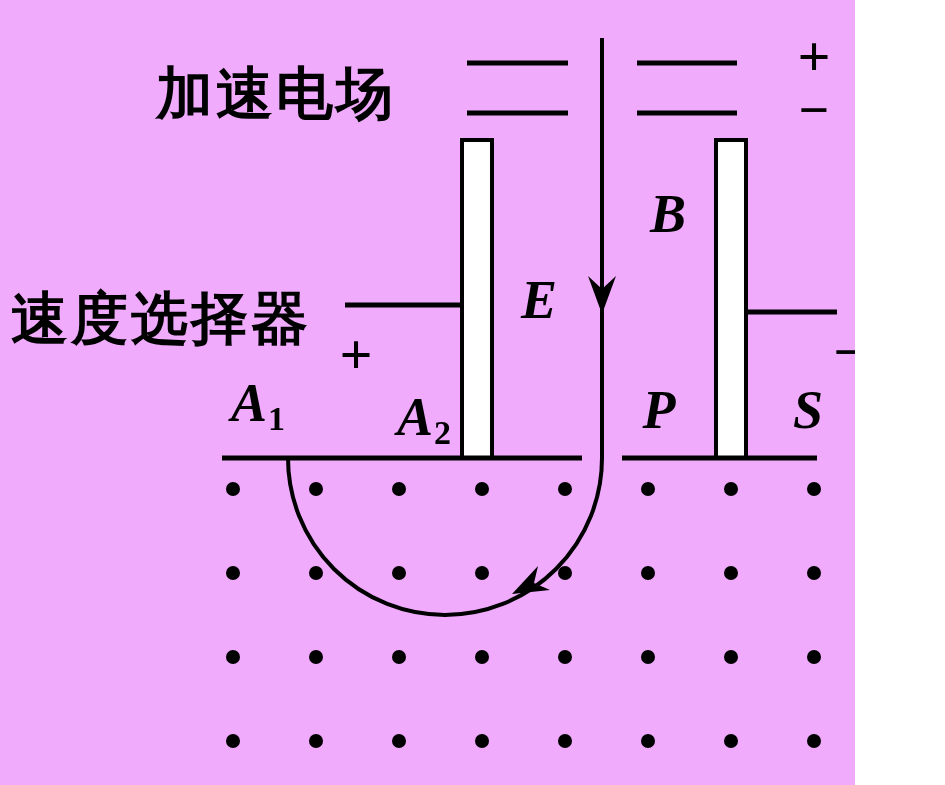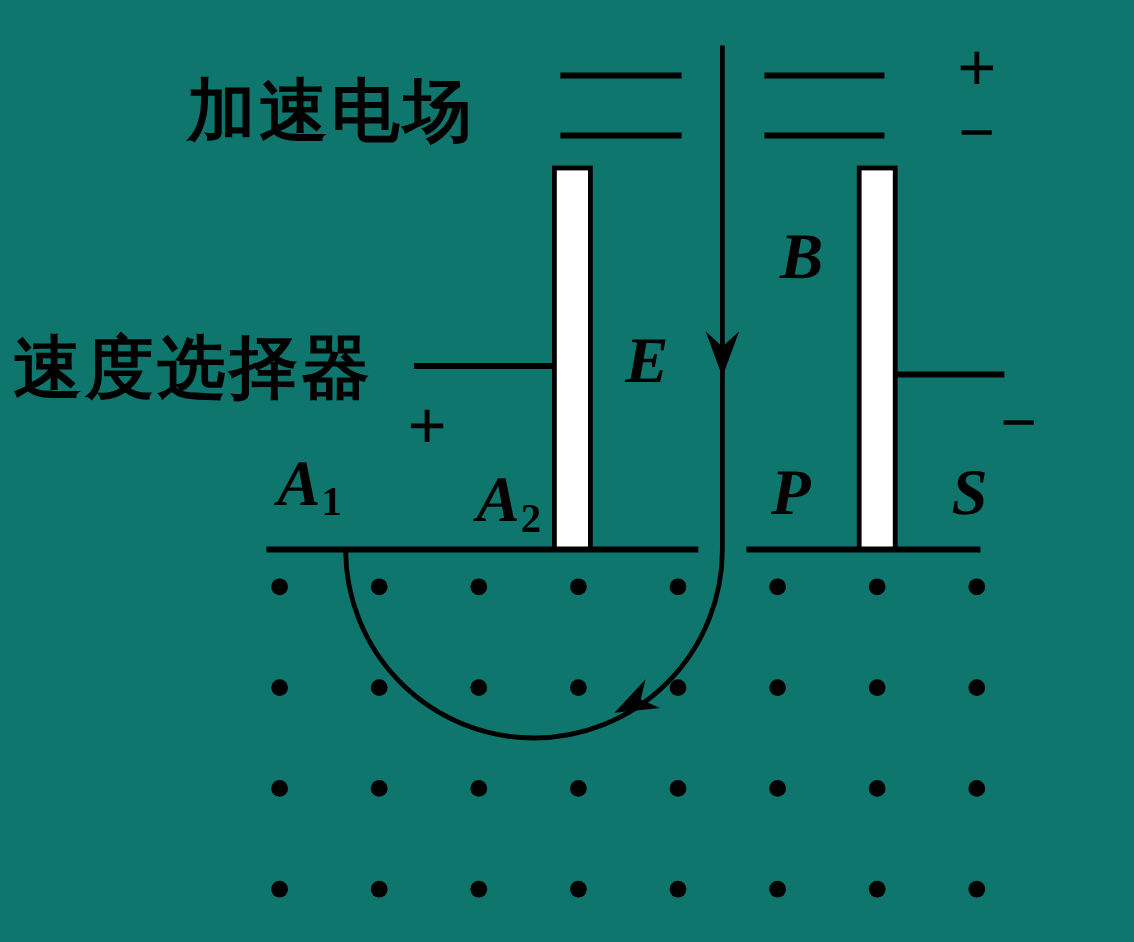--- a/index.html
+++ b/index.html
@@ -1,19 +1,19 @@
 <!DOCTYPE html>
 <html><head>
 <meta charset="utf-8">
 <style>
   html,body { margin:0; padding:0; background:#ffffff; }
   .stage {
     position:relative;
-    width:945px; height:785px;
-    background:#0f766e;
+    width:855px; height:785px;
+    background:#f0abfc;
     overflow:hidden;
     font-family:"Liberation Serif", serif;
     color:#000;
   }
   .stage svg { position:absolute; left:0; top:0; }
   .lbl {
     position:absolute;
     transform:translate(-50%,-50%);
     white-space:nowrap;
     line-height:1;
@@ -87,21 +87,21 @@
         <circle cx="399" cy="741" r="7" fill="#000000"></circle>
         <circle cx="482" cy="741" r="7" fill="#000000"></circle>
         <circle cx="565" cy="741" r="7" fill="#000000"></circle>
         <circle cx="648" cy="741" r="7" fill="#000000"></circle>
         <circle cx="731" cy="741" r="7" fill="#000000"></circle>
         <circle cx="814" cy="741" r="7" fill="#000000"></circle>
       </g>
   </svg>
 
   <div class="lbl cjk" style="left:276px; top:93px;">加速电场</div>
-  <div class="lbl cjk" style="left:161px; top:307px;">速度选择器</div>
+  <div class="lbl cjk" style="left:161px; top:318px;">速度选择器</div>
 
   <div class="lbl sign" style="left:814px; top:57px;">+</div>
   <div class="lbl sign small-minus" style="left:814px; top:110px;">−</div>
   <div class="lbl sign" style="left:356px; top:355px;">+</div>
   <div class="lbl sign small-minus" style="left:849px; top:352px;">−</div>
 
   <div class="lbl math" style="left:539px; top:300px;">E</div>
   <div class="lbl math" style="left:668px; top:214px;">B</div>
   <div class="lbl math" style="left:659px; top:410px;">P</div>
   <div class="lbl math" style="left:808px; top:410px;">S</div>

